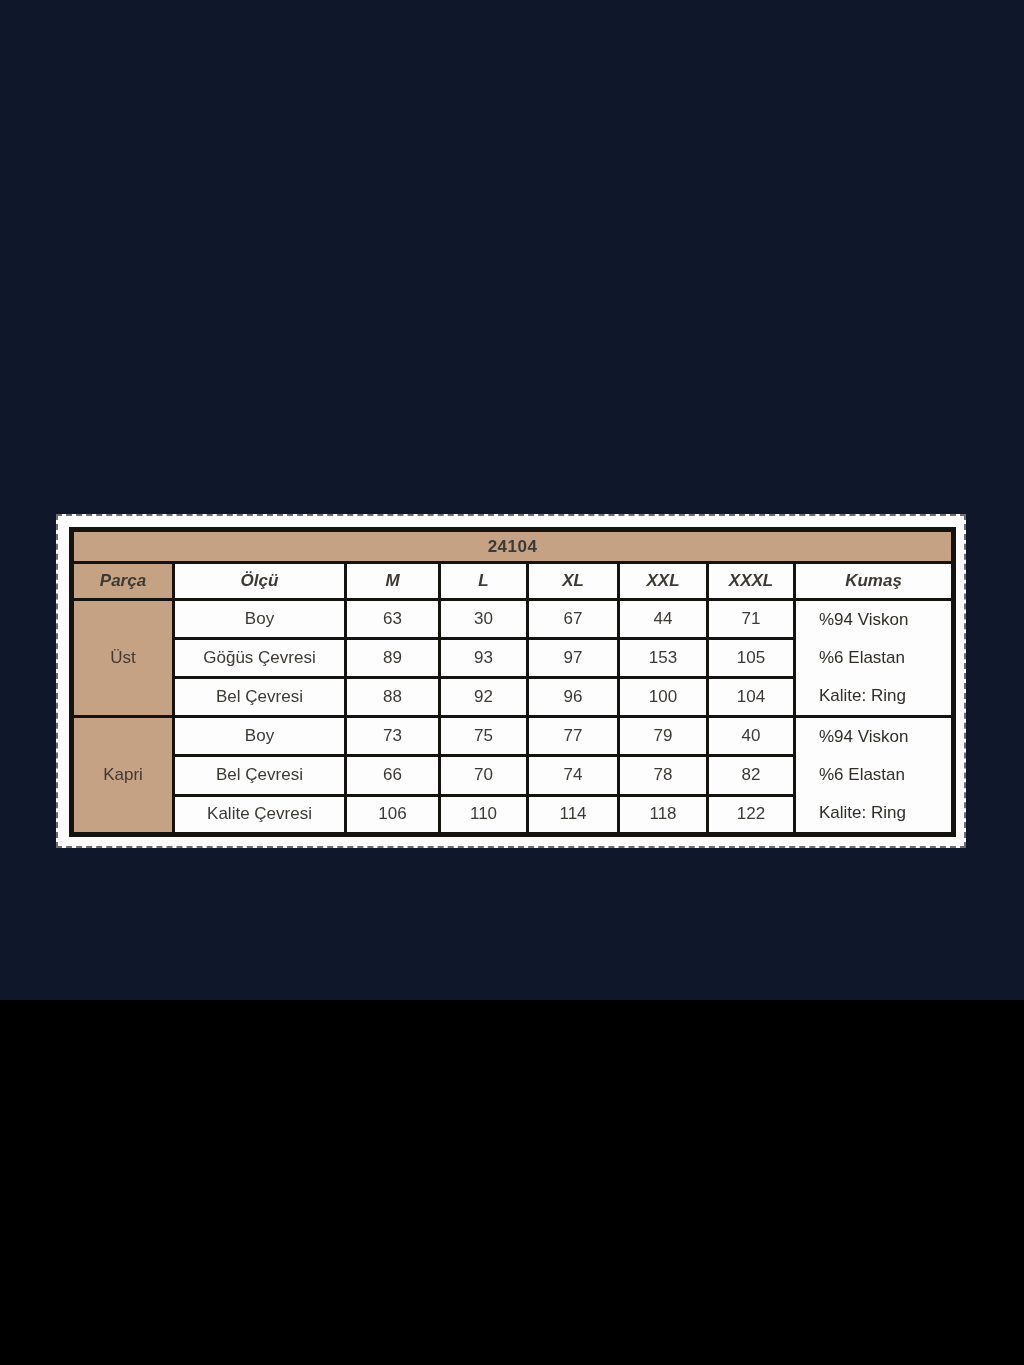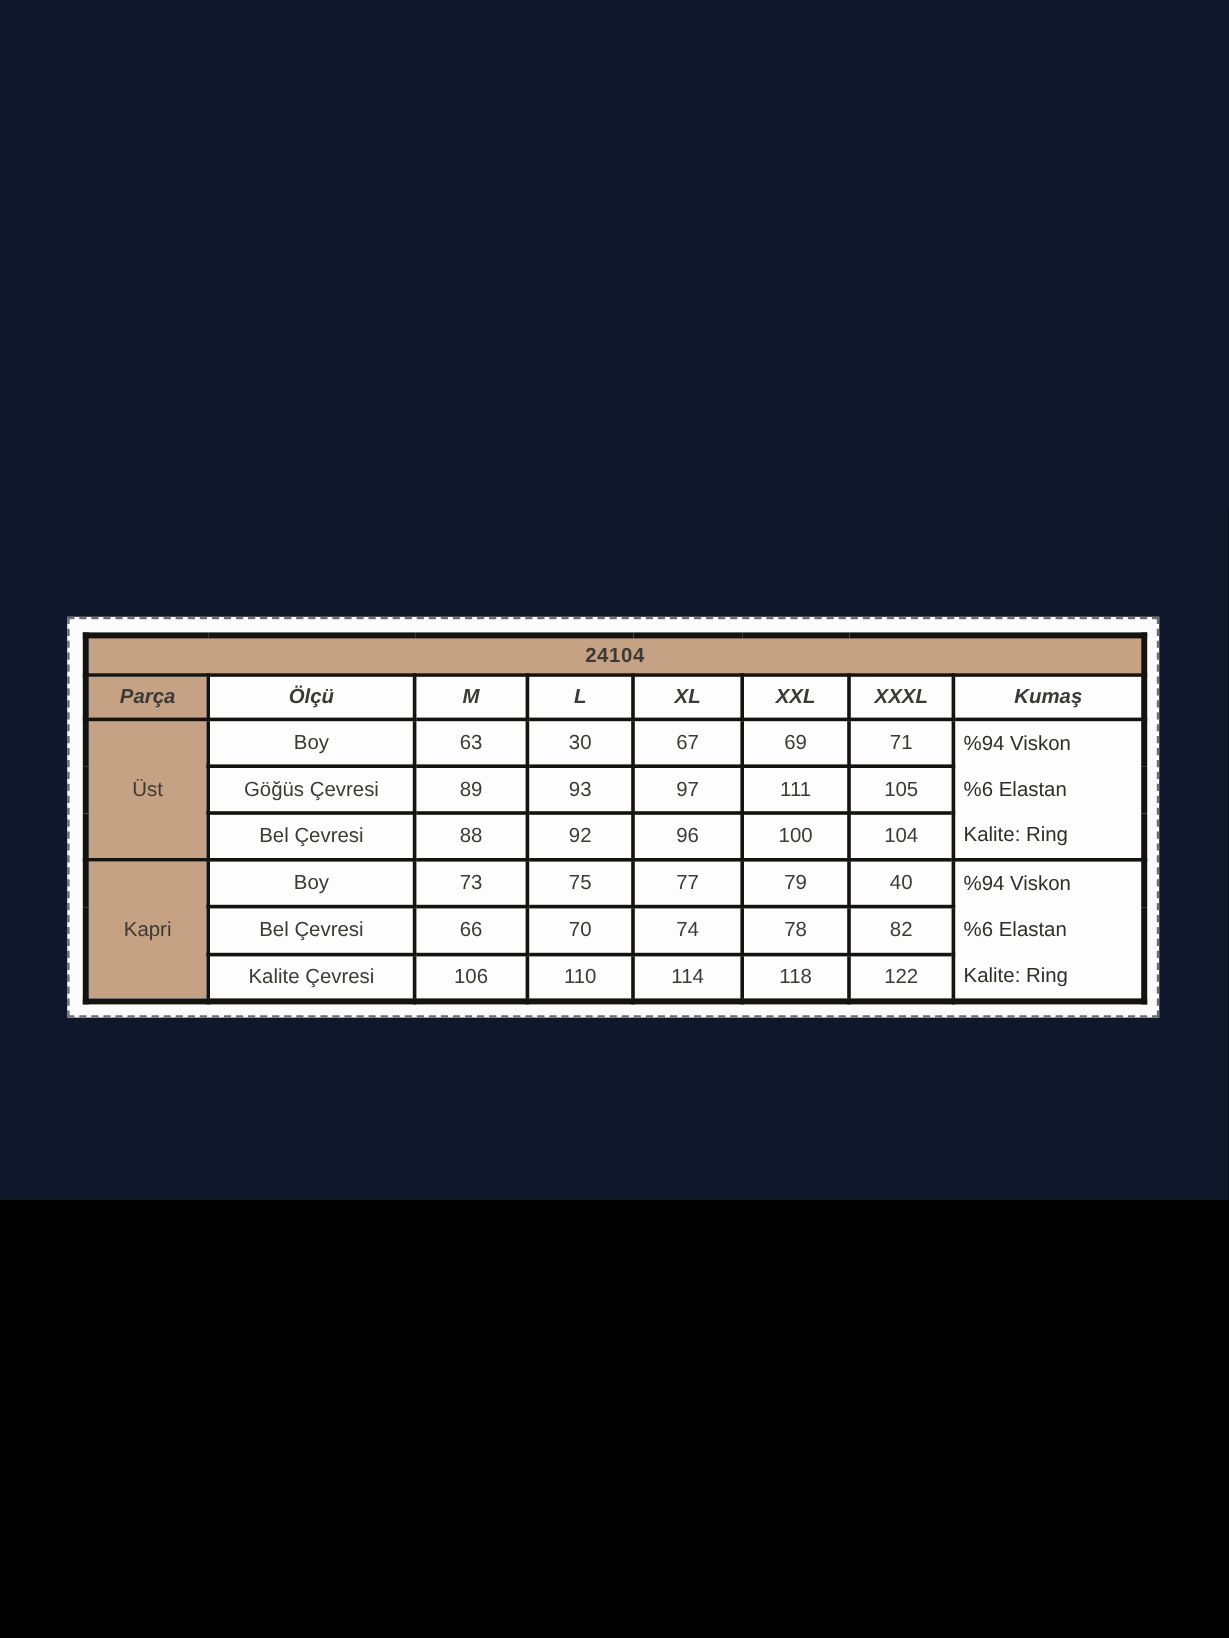--- a/index.html
+++ b/index.html
@@ -74,21 +74,21 @@
   }
   td.fabric-cell {
     text-align: left;
     padding: 0;
     vertical-align: top;
   }
   .fabric-line {
     height: 38px;
     display: flex;
     align-items: center;
-    padding-left: 7px;
+    padding-left: 23px;
     color: #312e2a;
     font-size: 17px;
   }
   
   col.c-part  { width: 102px; }
   col.c-olcu  { width: 172px; }
   col.c-m     { width: 94px; }
   col.c-l     { width: 88px; }
   col.c-xl    { width: 91px; }
   col.c-xxl   { width: 89px; }
@@ -125,34 +125,34 @@
             <td class="head">XXXL</td>
             <td class="head">Kumaş</td>
           </tr>
 
       <tr class="data-row">
             <td rowspan="3" class="tan part-cell">Üst</td>
             <td class="measure-cell">Boy</td>
             <td>63</td>
             <td>30</td>
             <td>67</td>
-            <td>69</td>
+            <td>44</td>
             <td>71</td>
             <td rowspan="3" class="fabric-cell">
               <div class="fabric-line">%94 Viskon</div>
               <div class="fabric-line">%6 Elastan</div>
               <div class="fabric-line">Kalite: Ring</div>
             </td>
           </tr>
           <tr class="data-row">
             <td class="measure-cell">Göğüs Çevresi</td>
             <td>89</td>
             <td>93</td>
             <td>97</td>
-            <td>111</td>
+            <td>153</td>
             <td>105</td>
           </tr>
           <tr class="data-row">
             <td class="measure-cell">Bel Çevresi</td>
             <td>88</td>
             <td>92</td>
             <td>96</td>
             <td>100</td>
             <td>104</td>
           </tr>

